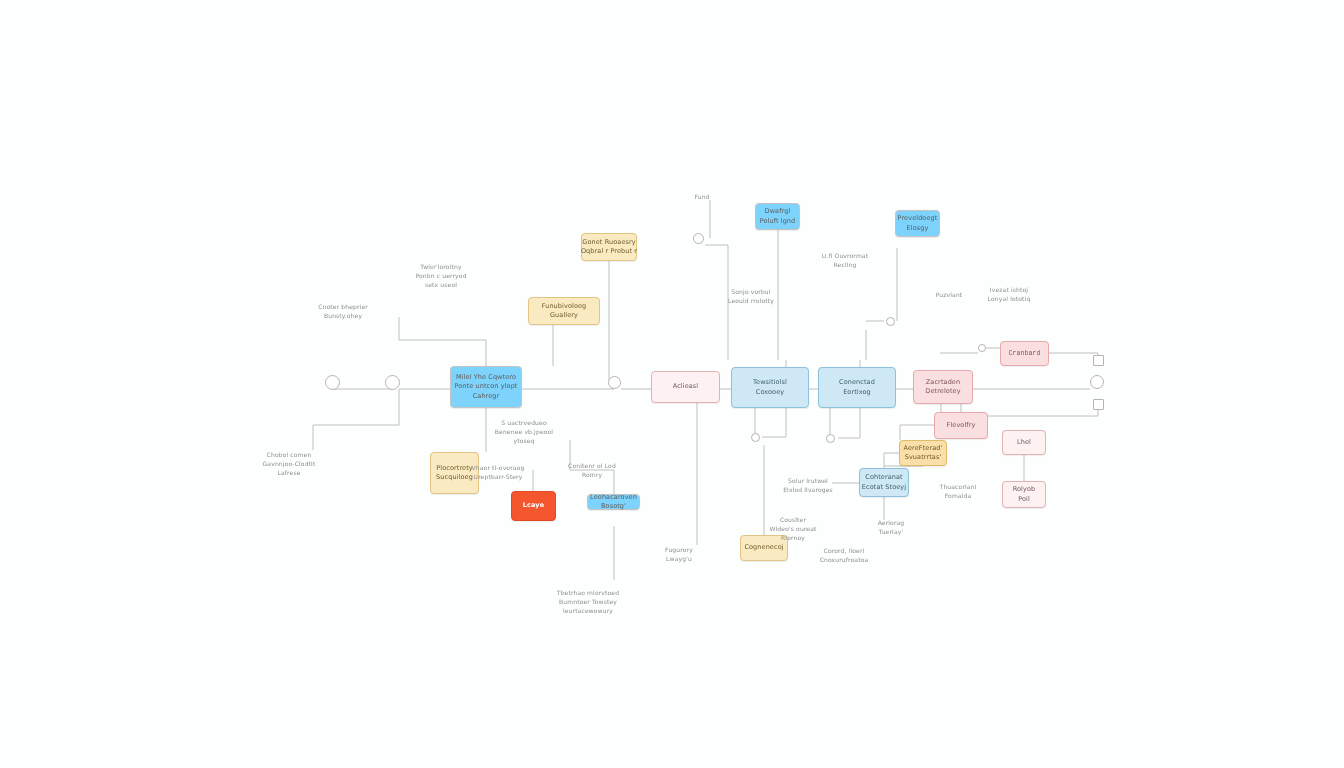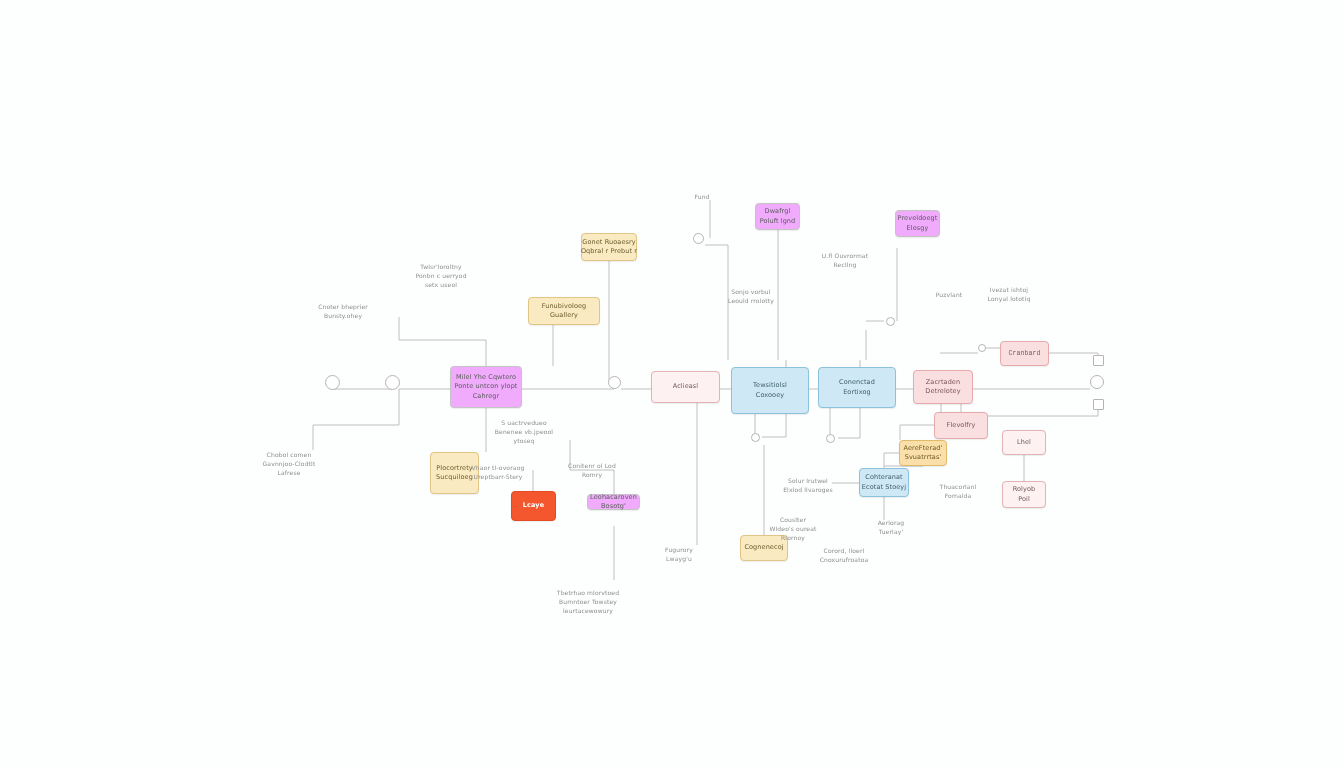--- a/index.html
+++ b/index.html
@@ -32,21 +32,21 @@
     color:#5a5a5a;
     font-size:6.5px;
     line-height:1.45;
     letter-spacing:.1px;
     padding:2px 3px;
     filter:blur(.45px);
     box-shadow:0 .5px 1.2px rgba(0,0,0,.07);
   }
   .node .ln{display:block;white-space:nowrap;}
 
-  .n-white   {background:#f0abfc; border-color:#c4c4c4; color:#5b5b5b;}
+  .n-white   {background:#7dd3fc; border-color:#c4c4c4; color:#5b5b5b;}
   .n-blue    {background:#cfe8f5; border-color:#8cc2dc; color:#41606e;}
   .n-pink    {background:#fadfe0; border-color:#e8a9ad; color:#7a5459;}
   .n-pinkpale{background:#fdf1f1; border-color:#e3b2b4; color:#74585b;}
   .n-yellow  {background:#fae0a8; border-color:#dfbb69; color:#6d5828;}
   .n-yellowp {background:#faeac2; border-color:#e0c584; color:#6d5b2c;}
   .n-orange  {background:#f4562e; border-color:#e44a22; color:#ffffff; font-weight:600;}
 
   .label{
     position:absolute;
     color:#8d8d8d;
@@ -139,21 +139,21 @@
     <div class="node n-white" style="left: 587px; top: 494px; width: 53px; height: 16px;">
       <span class="ln">Leohacaroven</span>
       <span class="ln">Bosotg'</span>
     </div>
     <div class="node n-yellowp" style="left: 740px; top: 535px; width: 48px; height: 26px;">
       <span class="ln">Cognenecoj</span>
     </div>
     <div class="node n-pinkpale" style="left: 651px; top: 371px; width: 69px; height: 32px;">
       <span class="ln">Aclieasl</span>
     </div>
-    <div class="node n-blue" style="left: 731px; top: 367px; width: 78px; height: 47px;">
+    <div class="node n-blue" style="left: 731px; top: 367px; width: 78px; height: 41px;">
       <span class="ln">Tewsitiolsl</span>
       <span class="ln">Coxooey</span>
     </div>
     <div class="node n-blue" style="left: 818px; top: 367px; width: 78px; height: 41px;">
       <span class="ln">Conenctad</span>
       <span class="ln">Eortixog</span>
     </div>
     <div class="node n-pink" style="left: 913px; top: 370px; width: 60px; height: 34px;">
       <span class="ln">Zacrtaden</span>
       <span class="ln">Detrelotey</span>

